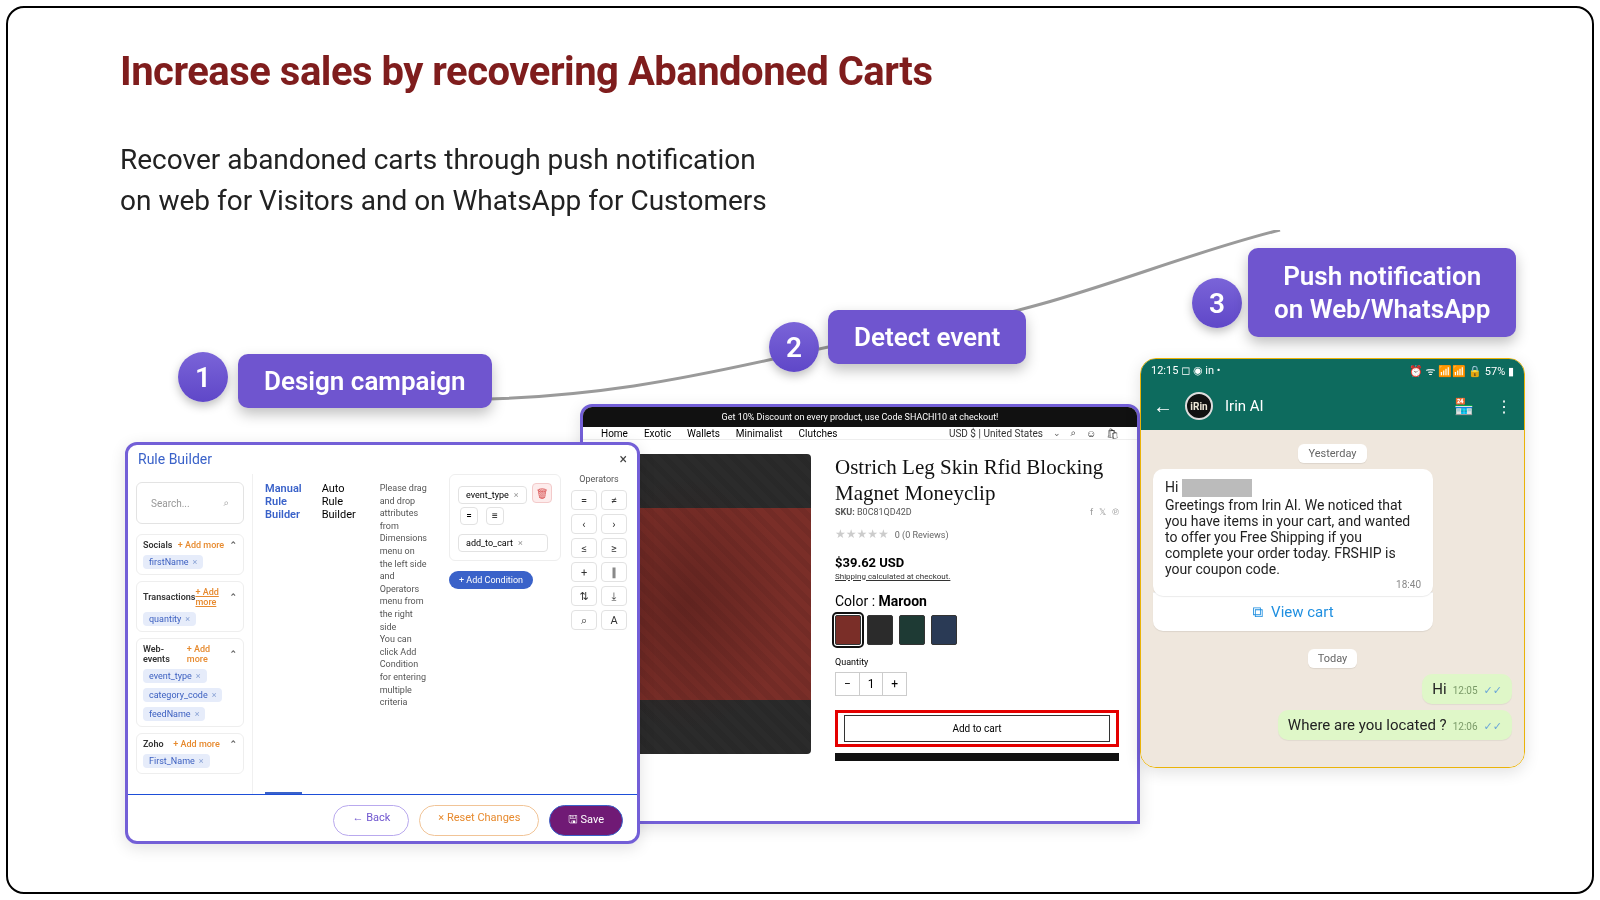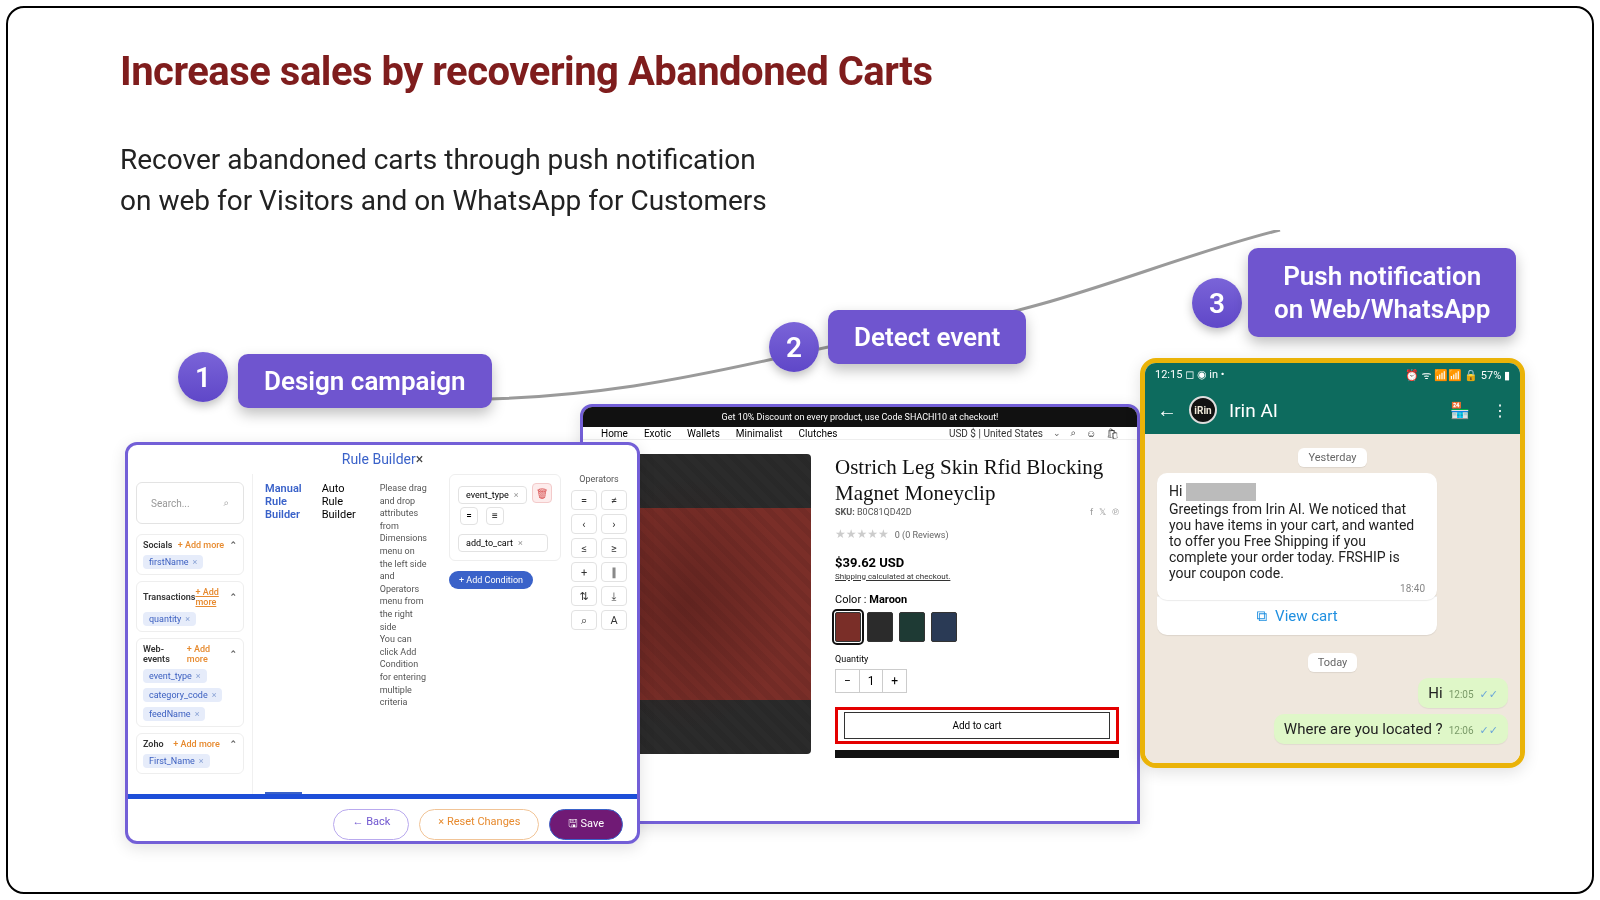--- a/index.html
+++ b/index.html
@@ -14,21 +14,21 @@
   .steplabel { position:absolute; background:#6f55cf; color:#fff; padding:12px 26px; border-radius:10px; font-size:26px; font-weight:600; box-shadow:0 6px 14px rgba(0,0,0,.25); white-space:nowrap;}
   #b1{left:178px; top:352px;} #l1{left:238px; top:354px;}
   #b2{left:769px; top:322px;} #l2{left:828px; top:310px;}
   #b3{left:1192px; top:278px;} #l3{left:1248px; top:248px; text-align:center; line-height:1.25;}
 
   
   .curve { position:absolute; left:440px; top:230px; width:860px; height:190px; pointer-events:none; }
 
   
   .panel1 { position:absolute; left:125px; top:442px; width:515px; height:402px; border:3px solid #735fd7; border-radius:12px; background:#fff; box-shadow:0 4px 16px rgba(0,0,0,.12); overflow:hidden; }
-  .p1-title { font-size:14px; color:#3a62c9; padding:6px 10px; border-bottom:1px solid #fff; display:flex; justify-content:center; align-items:center;}
+  .p1-title { font-size:14px; color:#3a62c9; padding:6px 10px; border-bottom:1px solid #fff; display:flex; justify-content:space-between; align-items:center;}
   .p1-close{font-size:14px;color:#444;}
   .p1-body{display:flex; height:320px;}
   .p1-left{width:145px; padding:8px; border-right:1px solid #f0f0f0;}
   .p1-search{width:100%; border:1px solid #e3e3e3; border-radius:6px; padding:14px; font-size:10px; color:#999; display:flex; justify-content:space-between; align-items:center; margin-bottom:10px;}
   .p1-group{border:1px solid #eee; border-radius:6px; margin-bottom:6px; padding:5px 6px;}
   .p1-grouphead{display:flex; align-items:center; justify-content:space-between; font-size:9px; font-weight:600; color:#333;}
   .p1-addmore{color:#e78a2e; font-weight:500; font-size:9px;}
   .p1-tag{display:inline-flex; align-items:center; background:#e6ecfa; color:#3b5fc0; border-radius:4px; padding:2px 6px; font-size:9px; margin:3px 2px 0 0;}
   .p1-tag .x{margin-left:4px; color:#8aa3d5;}
   .p1-right{flex:1; display:flex; flex-direction:row;}
@@ -41,21 +41,21 @@
   .p1-rulebox{border:1px solid #eee; border-radius:6px; padding:8px;}
   .p1-chip{display:inline-flex; align-items:center; background:#fff; border:1px solid #e2e2e2; border-radius:4px; padding:3px 7px; font-size:9px; margin-right:4px;}
   .p1-chip .x{margin-left:5px;color:#999;}
   .p1-eq{display:inline-flex;align-items:center;justify-content:center;width:18px;height:18px;border:1px solid #e2e2e2;border-radius:4px;font-size:10px;margin:0 2px;}
   .p1-trash{float:right;width:20px;height:20px;background:#fdecec;border:1px solid #f3caca;border-radius:4px;display:flex;align-items:center;justify-content:center;font-size:10px;color:#d64545;}
   .p1-addcond{display:inline-block;margin-top:10px;background:#3a62c9;color:#fff;border-radius:12px;padding:4px 10px;font-size:9px;}
   .p1-ops{width:56px;}
   .p1-opstitle{text-align:center;font-size:9px;color:#555;margin-bottom:6px;}
   .p1-opgrid{display:grid;grid-template-columns:1fr 1fr;gap:4px;}
   .p1-op{border:1px solid #e2e2e2;border-radius:4px;height:20px;display:flex;align-items:center;justify-content:center;font-size:11px;color:#333;background:#fff;}
-  .p1-footer{display:flex;justify-content:flex-end;gap:10px;padding:10px 14px;border-top:5px solid #1d4ed8;}
+  .p1-footer{display:flex;justify-content:flex-end;gap:10px;padding:10px 14px;border-top:1px solid #1d4ed8;}
   .p1-btn{border-radius:18px;padding:5px 18px;font-size:11px;border:1px solid;}
   .p1-back{color:#6f55cf;border-color:#b9a9ee;background:#fff;}
   .p1-reset{color:#e78a2e;border-color:#f1c497;background:#fff;}
   .p1-save{color:#fff;background:#701a75;border-color:#3a62c9;}
 
   
   .panel2{position:absolute; left:580px; top:404px; width:560px; height:420px; border:3px solid #735fd7; border-radius:12px 12px 0 0; background:#fff; box-shadow:0 4px 16px rgba(0,0,0,.12); overflow:hidden;}
   .p2-banner{background:#111;color:#fff;text-align:center;font-size:9px;padding:5px;}
   .p2-nav{display:flex;align-items:center;justify-content:space-between;padding:0 18px;border-bottom:1px solid #eee;font-size:10px;}
   .p2-navlinks{display:flex;gap:16px;}
@@ -65,39 +65,39 @@
   .p2-img::after{content:"";position:absolute;inset:0;background:radial-gradient(ellipse at 40% 50%, rgba(60,20,18,.35),transparent 60%),repeating-linear-gradient(45deg,rgba(0,0,0,.06) 0 6px,transparent 6px 12px);}
   .p2-info{flex:1;}
   .p2-ptitle{font-size:21px;font-weight:500;color:#111;line-height:1.25;font-family:Georgia,serif;}
   .p2-sku{font-size:9px;color:#555;margin-top:0;display:flex;justify-content:space-between;align-items:center;}
   .p2-social{display:flex;gap:6px;color:#999;}
   .p2-stars{color:#ccc;font-size:12px;margin-top:10px;}
   .p2-revcount{font-size:9px;color:#666;margin-left:6px;}
   .p2-price{font-weight:700;font-size:13px;margin-top:14px;}
   .p2-ship{font-size:8px;color:#555;margin-top:2px;}
   .p2-ship u{color:#333;}
-  .p2-color{font-size:11px;margin-top:12px;}
+  .p2-color{font-size:14px;margin-top:12px;}
   .p2-swatches{display:flex;gap:6px;margin-top:6px;}
   .p2-sw{width:26px;height:30px;border:1px solid #333;border-radius:2px;}
   .p2-sw.sel{outline:2px solid #111;outline-offset:1px;}
   .p2-qty{font-size:9px;margin-top:12px;}
   .p2-qtybox{display:flex;border:1px solid #ccc;width:72px;margin-top:5px;}
   .p2-qtybox > div{flex:1;text-align:center;padding:4px 0;font-size:12px;}
   .p2-qtybox > div:nth-child(2){border-left:1px solid #ccc;border-right:1px solid #ccc;}
   .p2-addcart{margin-top:14px;border:3px solid #e40000;padding:8px 0;text-align:center;font-size:10px;background:#fff;}
   .p2-addcart-inner{border:1px solid #333;margin:-6px 6px;padding:7px;}
   .p2-buy{margin-top:6px;background:#111;height:8px;}
 
   
-  .panel3{position:absolute; left:1140px; top:358px; width:385px; height:410px; border:5px solid #eab308; border-radius:16px; overflow:hidden; box-shadow:0 4px 16px rgba(0,0,0,.12);}
+  .panel3{position:absolute; left:1140px; top:358px; width:385px; height:410px; border:1px solid #eab308; border-radius:16px; overflow:hidden; box-shadow:0 4px 16px rgba(0,0,0,.12);}
   .p3-status{background:#0d6b5e;color:#fff;font-size:11px;padding:4px 10px;display:flex;justify-content:space-between;align-items:center;}
   .p3-header{background:#0d6b5e;color:#fff;display:flex;align-items:center;padding:10px 12px;gap:12px;}
   .p3-back{font-size:20px;}
   .p3-av{width:28px;height:28px;border-radius:50%;background:#111;border:2px solid #ddd;display:flex;align-items:center;justify-content:center;font-size:10px;font-weight:700;color:#eee8d8;}
-  .p3-name{flex:1;font-size:19px;}
+  .p3-name{flex:1;font-size:15px;}
   .p3-ico{font-size:16px;margin-left:10px;}
   .p3-chat{background:#efe7dd;height:100%;padding:10px 12px;position:relative;}
   .p3-daychip{text-align:center;margin:2px auto 8px;}
   .p3-daychip span{background:#fff;border-radius:6px;padding:3px 10px;font-size:11px;color:#666;box-shadow:0 1px 1px rgba(0,0,0,.08);}
   .p3-inmsg{background:#fff;border-radius:10px;padding:10px 12px 6px;font-size:14px;color:#222;max-width:280px;box-shadow:0 1px 1px rgba(0,0,0,.08);position:relative;}
   .p3-redact{display:inline-block;width:70px;height:18px;background:#bbb;vertical-align:middle;}
   .p3-time{text-align:right;font-size:10px;color:#888;margin-top:2px;}
   .p3-cta{background:#fff;border-radius:0 0 10px 10px;margin-top:-4px;padding:10px;text-align:center;max-width:280px;box-shadow:0 1px 1px rgba(0,0,0,.08);color:#1f8fe0;font-size:15px;display:flex;align-items:center;justify-content:center;gap:8px;border-top:1px solid #eee;}
   .p3-outwrap{display:flex;justify-content:flex-end;margin-top:6px;}
   .p3-out{background:#dff7c8;border-radius:10px;padding:6px 10px;font-size:15px;color:#222;display:flex;align-items:baseline;gap:6px;box-shadow:0 1px 1px rgba(0,0,0,.06);}

